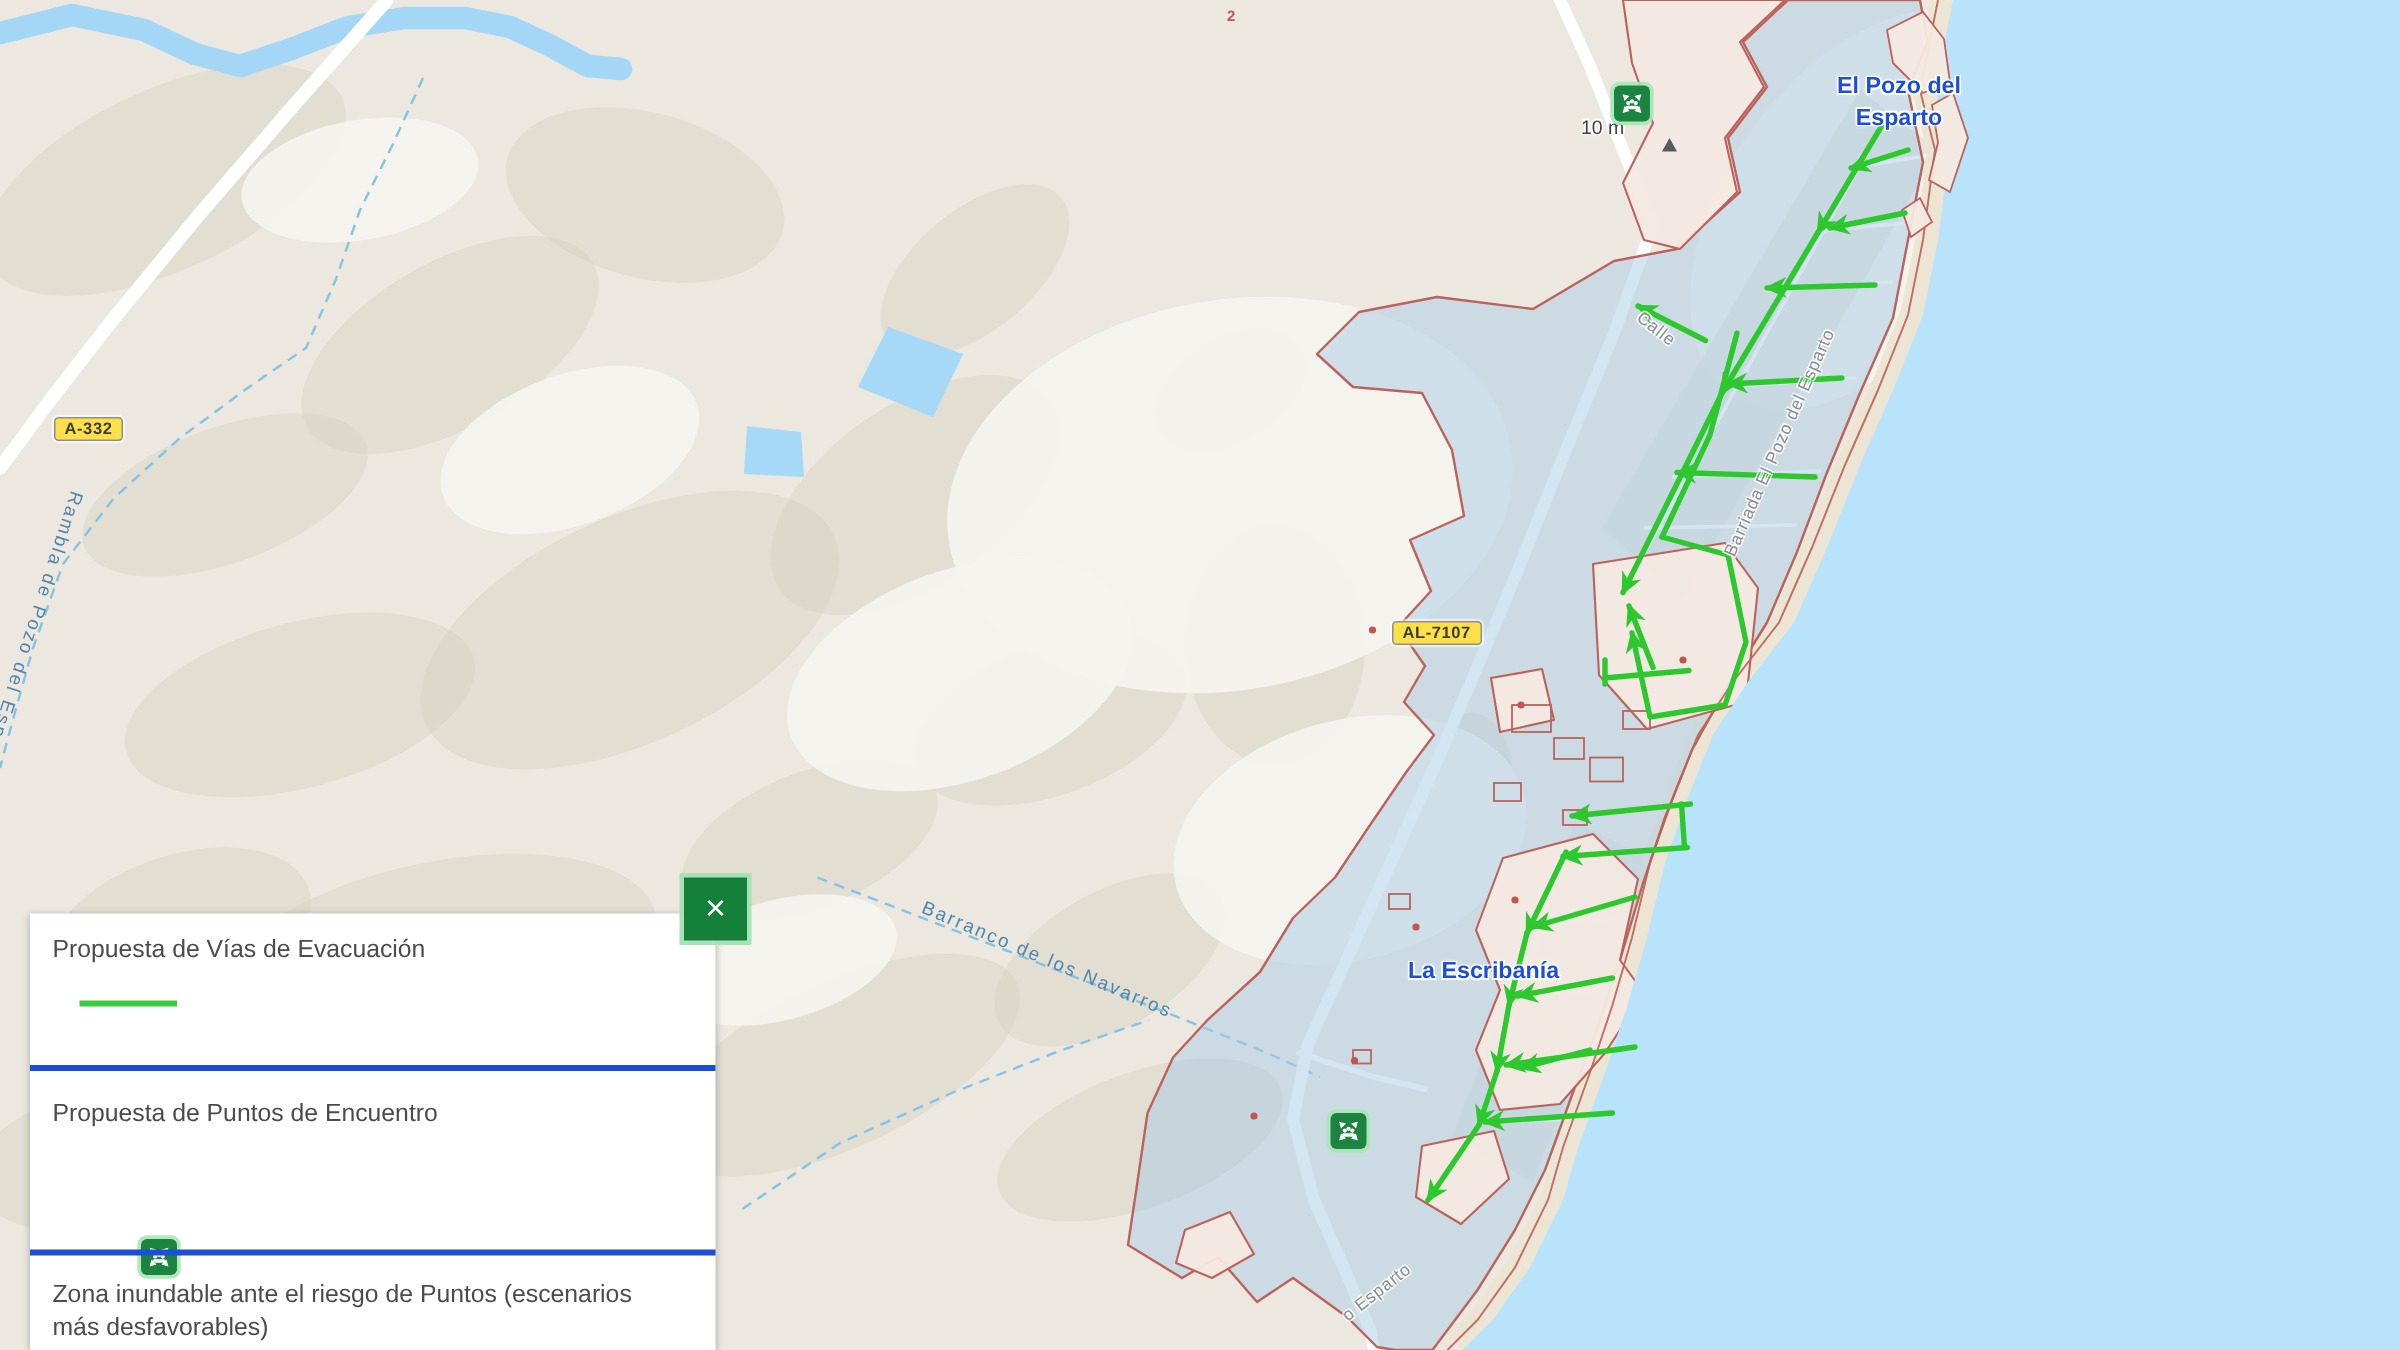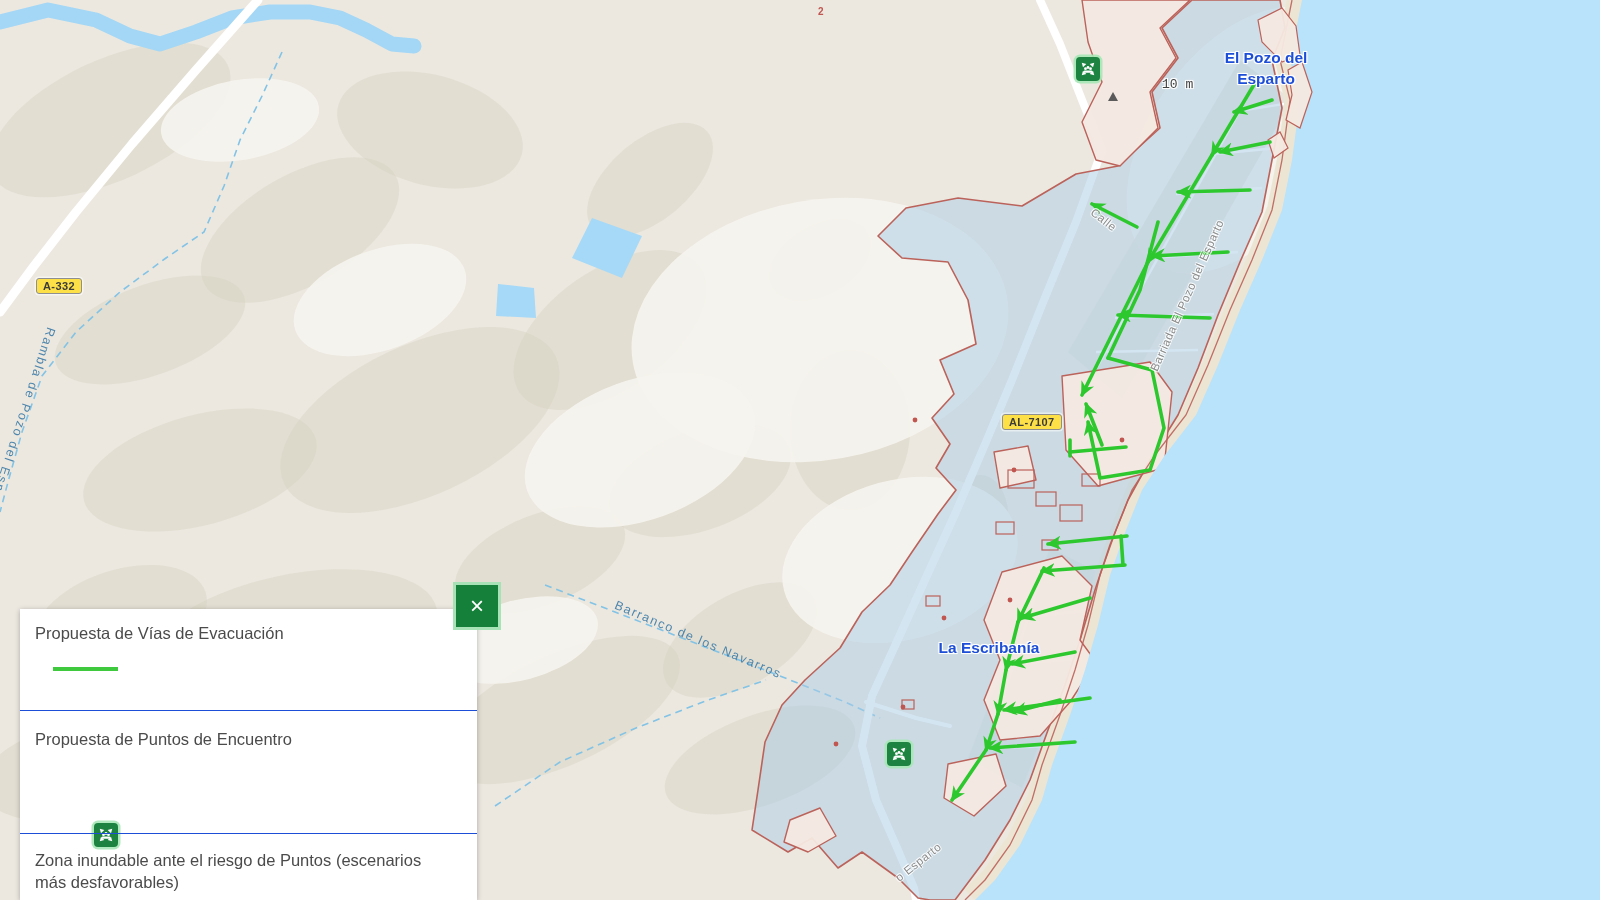--- a/index.html
+++ b/index.html
@@ -24,21 +24,21 @@
           text-shadow:-1px -1px 0 rgba(255,255,255,.8),1px 1px 0 rgba(255,255,255,.8),
                       1px -1px 0 rgba(255,255,255,.8),-1px 1px 0 rgba(255,255,255,.8);}
   .redmark{position:absolute;color:#c0564f;font-size:10px;font-weight:600;}
   .mp-icon{position:absolute;width:24px;height:24px;border-radius:4px;background:#1c8440;
            box-shadow:0 0 0 2.5px rgba(167,231,182,.9);display:flex;align-items:center;justify-content:center;}
   .mp-icon svg{width:20px;height:20px;display:block;}
   
   .legend{position:absolute;left:20px;top:609px;width:457px;height:291px;background:#ffffff;
           box-shadow:0 1px 5px rgba(0,0,0,.28);}
   .legend-row{position:relative;box-sizing:border-box;padding:0 0 0 15px;}
-  .legend-row + .legend-row{border-top:1px solid #1d4ed8;}
+  .legend-row + .legend-row{border-top:4px solid #1d4ed8;}
   .r1{height:101px;} .r2{height:123px;} .r3{height:67px;}
   .legend-title{font-size:16.5px;color:#4b4b4b;padding-top:13px;line-height:22px;}
   .r2 .legend-title{padding-top:17px;} .r3 .legend-title{padding-top:15px;width:400px;}
   .swatch-line{position:absolute;left:33px;top:58px;width:65px;height:4px;background:#3fc93f;}
   .legend-mp{left:37px;top:56px;position:relative;margin:0;}
   .r2 .mp-wrap{position:absolute;left:37px;top:56px;}
   .close-btn{position:absolute;left:456px;top:585px;width:42px;height:42px;background:#15803a;
              border:none;box-shadow:0 0 0 3px rgba(163,226,180,.95);cursor:pointer;
              color:#fff;font-size:24px;line-height:42px;text-align:center;padding:0;
              font-family:"Liberation Sans",sans-serif;}
@@ -186,25 +186,25 @@
         <path d="M1090,698 L1004,710" fill="none" stroke="#2dc82d" stroke-width="3.6" stroke-linecap="round" stroke-linejoin="round" marker-end="url(#arr)"></path>
         <path d="M1075,742 L990,748" fill="none" stroke="#2dc82d" stroke-width="3.6" stroke-linecap="round" stroke-linejoin="round" marker-end="url(#arr)"></path>
         <path d="M1060,700 L1014,712" fill="none" stroke="#2dc82d" stroke-width="3.6" stroke-linecap="round" stroke-linejoin="round" marker-end="url(#arr)"></path>
       </g>
     </svg>
 
   <div class="maplabel town" style="left:1200px;top:47px;width:132px;">El Pozo del
 Esparto</div>
   <div class="maplabel town" style="left:922px;top:637px;width:134px;">La Escribanía</div>
 
-  <div class="maplabel elev" style="left:1162px;top:77px;font-family:Liberation Mono, monospace;">10 m</div>
+  <div class="maplabel elev" style="left:1054px;top:77px;">10 m</div>
   <div class="tri" style="left:1108px;top:92px;"></div>
 
   <div class="shield" style="left:8px;top:278px;">A-332</div>
-  <div class="shield" style="left:974px;top:414px;">AL-7107</div>
+  <div class="shield" style="left:900px;top:414px;">AL-7107</div>
 
   <div class="wlabel" style="left:58px;top:330px;transform:rotate(108deg);">Rambla de Pozo del Espart</div>
   <div class="wlabel" style="left:618px;top:598px;transform:rotate(23deg);">Barranco de los Navarros</div>
 
   <div class="slabel" style="left:1148px;top:368px;transform:rotate(-66deg);">Barriada El Pozo del Esparto</div>
   <div class="slabel" style="left:1096px;top:206px;transform:rotate(38deg);">Calle</div>
   <div class="slabel" style="left:893px;top:874px;transform:rotate(-38deg);">o Esparto</div>
   <div class="redmark" style="left:818px;top:6px;">2</div>
 
   <div class="mp-icon" style="left:1076px;top:57px;">

